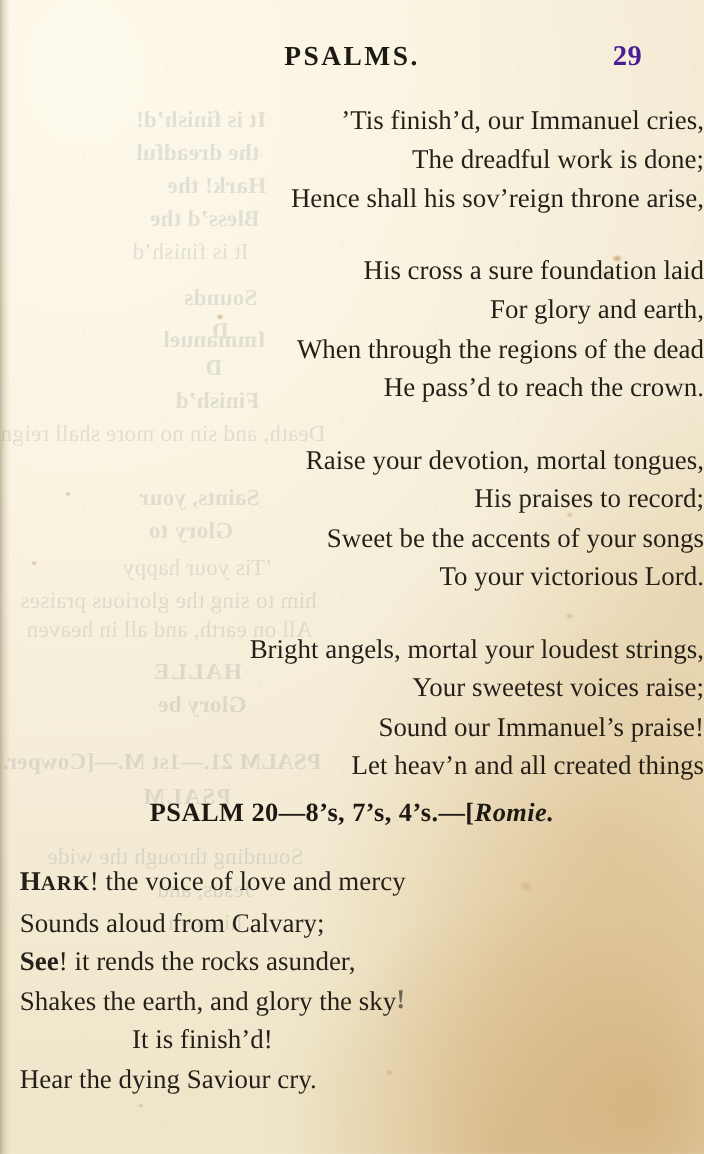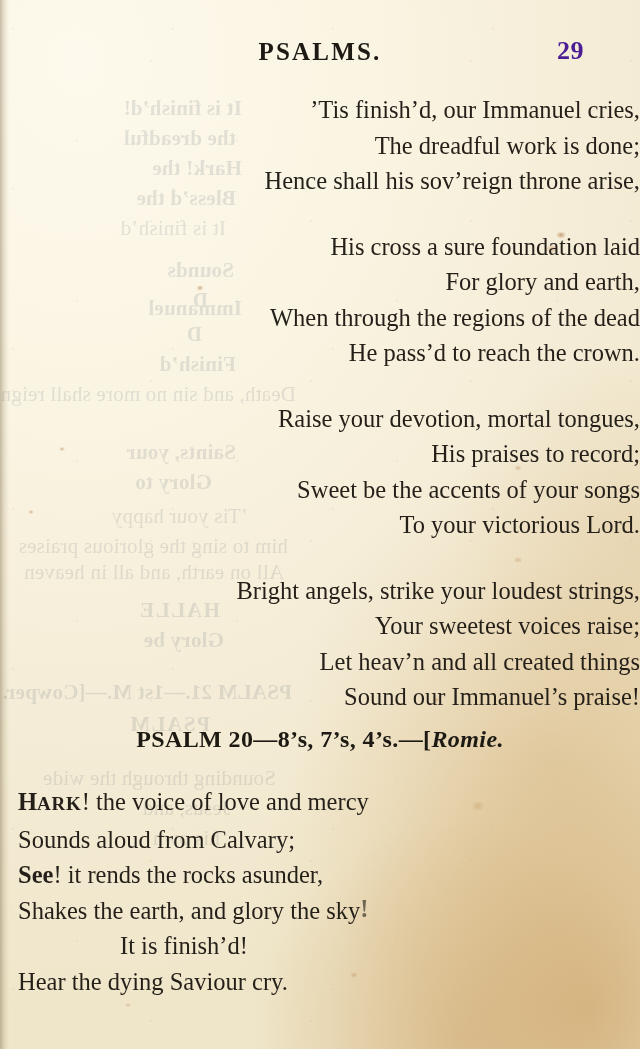--- a/index.html
+++ b/index.html
@@ -240,24 +240,24 @@
           <div class="vline">When through the regions of the dead</div>
           <div class="vline i1">He pass’d to reach the crown.</div>
         </div>
         <div class="stanza">
           <div class="vline">Raise your devotion, mortal tongues,</div>
           <div class="vline i1">His praises to record;</div>
           <div class="vline">Sweet be the accents of your songs</div>
           <div class="vline i1">To your victorious Lord.</div>
         </div>
         <div class="stanza">
-          <div class="vline">Bright angels, strike your loudest strings,</div>
+          <div class="vline">Bright angels, mortal your loudest strings,</div>
           <div class="vline i1">Your sweetest voices raise;</div>
+          <div class="vline i1">Sound our Immanuel’s praise!</div>
           <div class="vline">Let heav’n and all created things</div>
-          <div class="vline i1">Sound our Immanuel’s praise!</div>
         </div>
       </div>
 
     <div class="psalm-head">
       <span>PSALM 20—8’s, 7’s, 4’s.—[</span><span class="tune">Romie.</span>
     </div>
 
     <div class="stanza-last">
       <div class="vline">
         <span class="smallcap-lead"><span class="big">H</span><span class="sc">ARK</span></span><span>! the voice of love and mercy</span>

